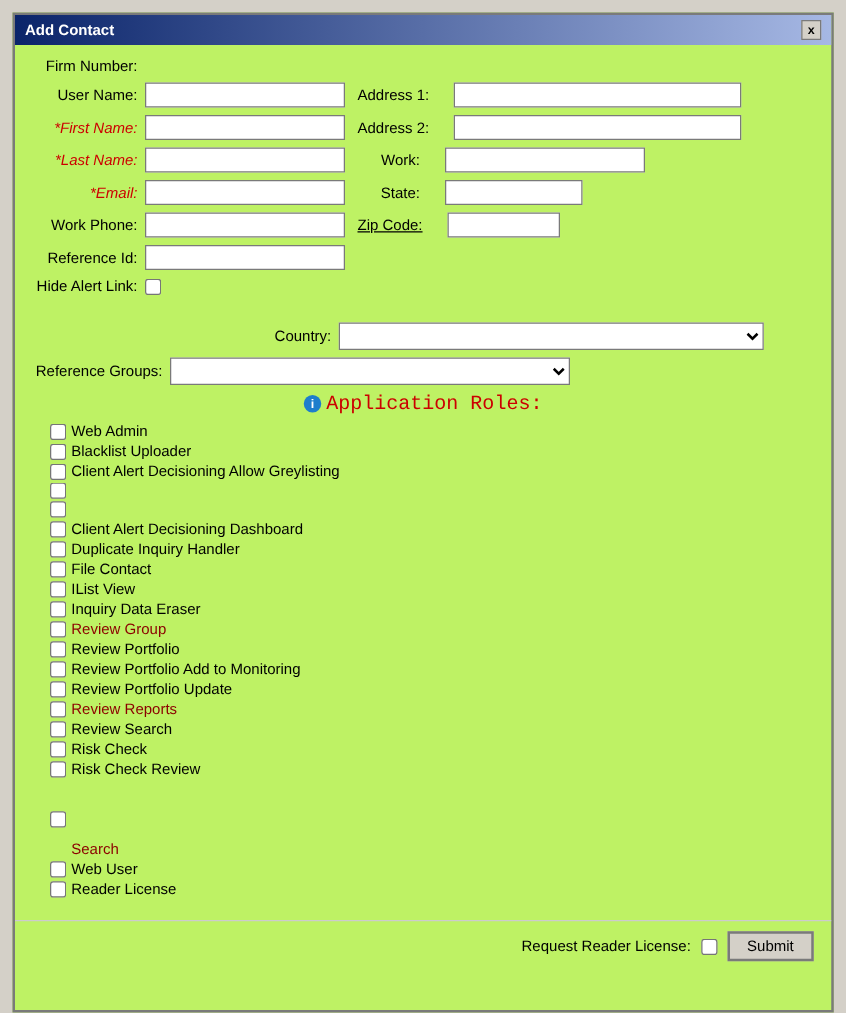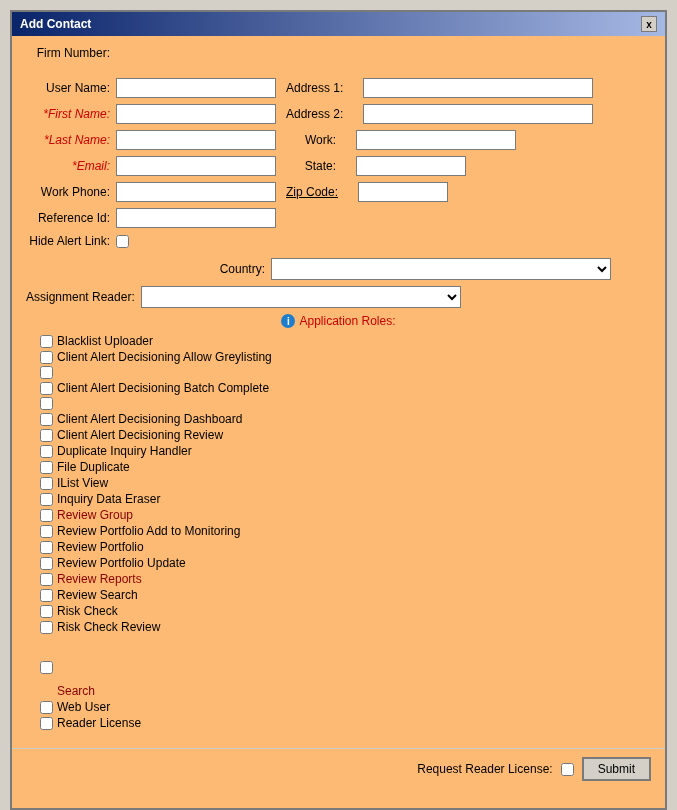--- a/index.html
+++ b/index.html
@@ -7,21 +7,21 @@
       font-family: Arial, sans-serif;
       font-size: 12px;
       background: #d4d0c8;
       display: flex;
       justify-content: center;
       align-items: flex-start;
       min-height: 810px;
       padding: 10px;
     }
     .dialog {
-      background: #fdba74;
+      background: #bef264;
       border: 2px solid #7a7a7a;
       width: 670px;
       min-height: 800px;
       position: relative;
     }
     .title-bar {
       background: linear-gradient(to right, #0a246a, #a6b8e4);
       color: white;
       padding: 4px 8px;
       display: flex;
@@ -85,21 +85,21 @@
     }
     .col-label {
       text-align: right;
       padding-right: 20px;
       min-width: 70px;
       color: #000;
     }
     .firm-row {
       display: flex;
       align-items: center;
-      margin-bottom: 18px;
+      margin-bottom: 6px;
     }
     .checkbox-row {
       display: flex;
       align-items: center;
       margin-bottom: 2px;
     }
     .checkbox-row input[type="checkbox"] {
       margin-right: 4px;
     }
     .app-roles-header {
@@ -134,21 +134,22 @@
     .submit-btn {
       background: #d4d0c8;
       border: 2px solid #7a7a7a;
       padding: 3px 14px;
       font-size: 12px;
       cursor: pointer;
       font-weight: normal;
     }
     .role-label {
       color: #cc0000;
-      font-size: 12px;
+      font-size: 16px;
+      font-family: Liberation Mono, monospace;
     }
     .assignment-row {
       display: flex;
       align-items: center;
       margin-bottom: 6px;
     }
   </style>
 </head>
 <body>
 
@@ -226,93 +227,89 @@
           <input type="text" style="width: 110px;">
         </div>
 
         <div class="form-row">
           <span class="col-label" style="min-width:70px;text-decoration:underline;">Zip Code:</span>
           <input type="text" style="width: 90px;">
         </div>
       </div>
     </div>
 
-    <div class="form-row" style="margin-top:4px;">
+    <div class="form-row" style="margin-top:16px;">
       <span class="label" style="min-width:90px; margin-left: 155px;">Country:</span>
       <select style="width:340px;">
         <option value=""></option>
       </select>
     </div>
 
     <div class="assignment-row">
-      <span class="label" style="min-width:110px;">Assignment Reader:</span>
+      <span class="label" style="min-width:110px;">Reference Groups:</span>
       <select style="width:320px;">
         <option value=""></option>
       </select>
     </div>
 
     <div class="app-roles-header">
       <span class="info-icon">i</span>
       <span class="role-label">Application Roles:</span>
     </div>
 
     <div style="padding-left: 14px;">
+    <div class="checkbox-row">
+          <input type="checkbox" style="">
+          <span>Web Admin</span>
+        </div>
         <div class="checkbox-row">
           <input type="checkbox" style="">
           <span>Blacklist Uploader</span>
         </div>
         <div class="checkbox-row">
           <input type="checkbox" style="">
           <span>Client Alert Decisioning Allow Greylisting</span>
         </div>
         <div class="checkbox-row">
           <input type="checkbox" style="">
         </div>
         <div class="checkbox-row">
           <input type="checkbox" style="">
-          <span>Client Alert Decisioning Batch Complete</span>
-        </div>
-        <div class="checkbox-row">
-          <input type="checkbox" style="">
         </div>
         <div class="checkbox-row">
           <input type="checkbox" style="">
           <span>Client Alert Decisioning Dashboard</span>
         </div>
         <div class="checkbox-row">
           <input type="checkbox" style="">
-          <span>Client Alert Decisioning Review</span>
-        </div>
-        <div class="checkbox-row">
-          <input type="checkbox" style="">
           <span>Duplicate Inquiry Handler</span>
         </div>
         <div class="checkbox-row">
           <input type="checkbox" style="">
-          <span>File Duplicate</span>
+          <span>File Contact</span>
         </div>
         <div class="checkbox-row">
           <input type="checkbox" style="">
           <span>IList View</span>
         </div>
         <div class="checkbox-row">
           <input type="checkbox" style="">
           <span>Inquiry Data Eraser</span>
         </div>
         <div class="checkbox-row">
           <input type="checkbox" style="">
           <span style="color: rgb(139, 0, 0);">Review Group</span>
         </div>
         <div class="checkbox-row">
           <input type="checkbox" style="">
+          <span>Review Portfolio</span>
+        </div>
+        <div class="checkbox-row">
+          <input type="checkbox" style="">
           <span>Review Portfolio Add to Monitoring</span>
-        </div>
-        <div class="checkbox-row">
-          <input type="checkbox" style="">
-          <span>Review Portfolio</span>
         </div>
         <div class="checkbox-row">
           <input type="checkbox" style="">
           <span>Review Portfolio Update</span>
         </div>
         <div class="checkbox-row">
           <input type="checkbox" style="">
           <span style="color: rgb(139, 0, 0);">Review Reports</span>
         </div>
         <div class="checkbox-row">

